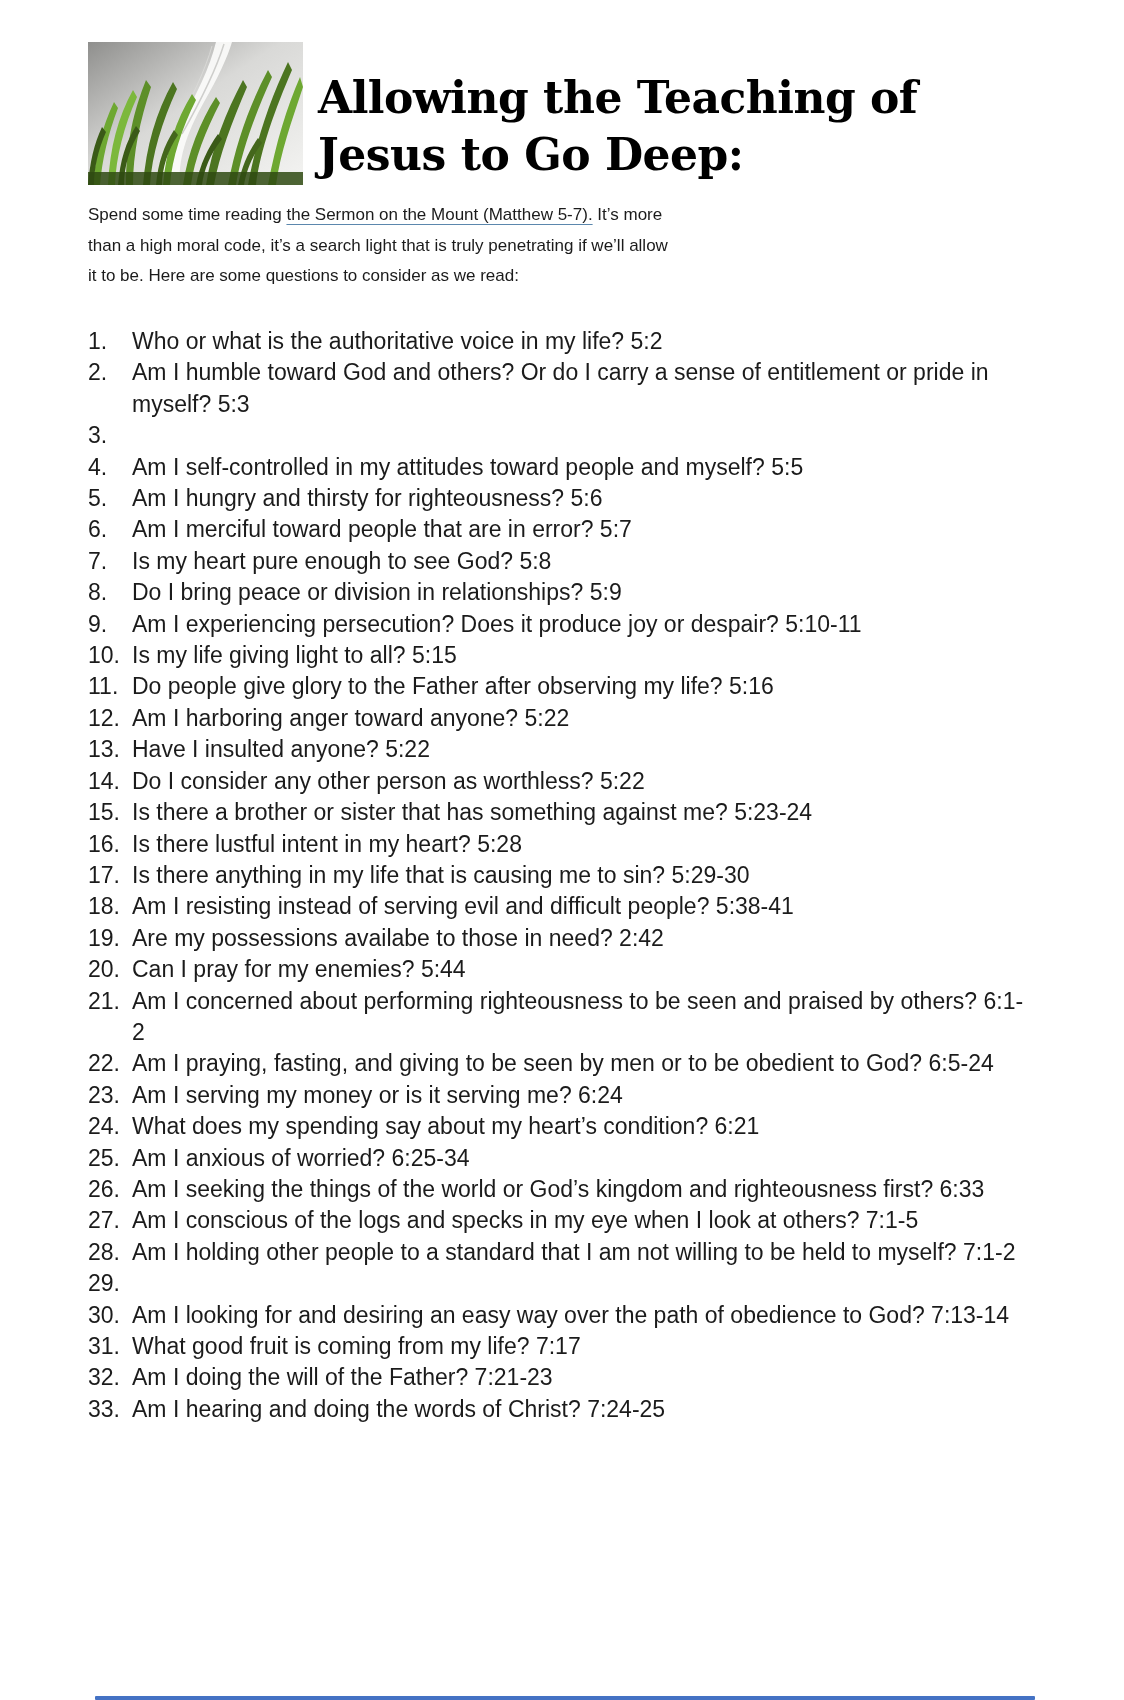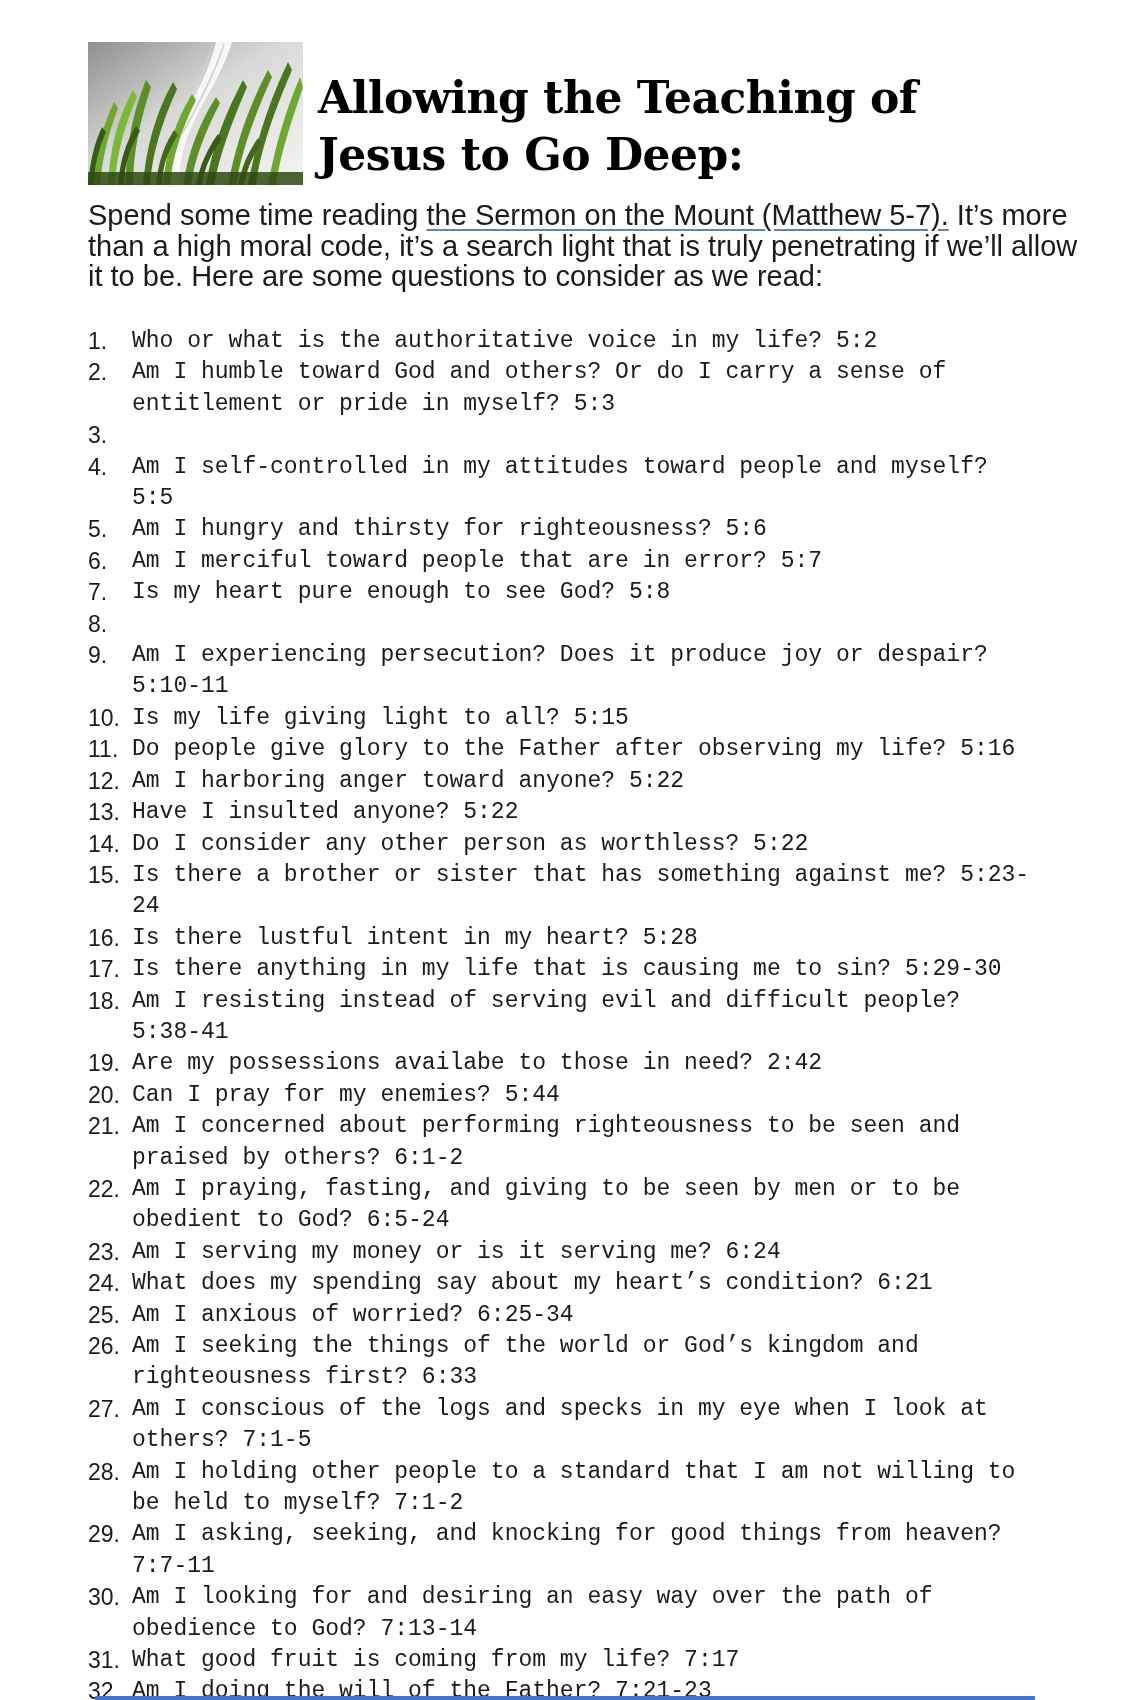--- a/index.html
+++ b/index.html
@@ -20,41 +20,41 @@
     font-family:"DejaVu Serif", serif;
     font-weight:700;
     font-size:44px;
     line-height:57px;
     color:#000000;
     letter-spacing:-0.5px;
     white-space:nowrap;
   }
   .intro{
     position:absolute;left:88px;top:200px;
-    font-size:29px;
+    font-size:17px;
     line-height:30.5px;
     white-space:nowrap;
   }
   .intro .link{
     text-decoration:underline;
     text-decoration-color:#5b87ad;
     text-underline-offset:4px;
     color:#1b1b1b;
     cursor:pointer;
   }
   .q-list{
     position:absolute;left:88px;top:326px;
     font-size:23px;
     line-height:31.4px;
     list-style:none;margin:0;padding:0;
     width:950px;
   }
   .q-item{display:flex;align-items:flex-start;}
   .q-num{flex:0 0 44px;}
-  .q-text{flex:0 1 auto;max-width:900px;font-family:Liberation Mono, monospace;}
+  .q-text{flex:0 1 auto;max-width:900px;}
   .footer-line{
     position:absolute;left:95px;bottom:0;width:940px;height:4px;
     border-radius:1px;
   }
 </style>
 </head>
 <body>
 
 <div class="page">
 
@@ -134,20 +134,21 @@
       <span class="q-text">Am I merciful toward people that are in error? 5:7</span>
     </li>
 
     <li class="q-item">
       <span class="q-num">7.</span>
       <span class="q-text">Is my heart pure enough to see God? 5:8</span>
     </li>
 
     <li class="q-item">
       <span class="q-num">8.</span>
+      <span class="q-text">Do I bring peace or division in relationships? 5:9</span>
     </li>
 
     <li class="q-item">
       <span class="q-num">9.</span>
       <span class="q-text">Am I experiencing persecution? Does it produce joy or despair? 5:10-11</span>
     </li>
 
     <li class="q-item">
       <span class="q-num">10.</span>
       <span class="q-text">Is my life giving light to all? 5:15</span>
@@ -238,21 +239,20 @@
       <span class="q-text">Am I conscious of the logs and specks in my eye when I look at others? 7:1-5</span>
     </li>
 
     <li class="q-item">
       <span class="q-num">28.</span>
       <span class="q-text">Am I holding other people to a standard that I am not willing to be held to myself? 7:1-2</span>
     </li>
 
     <li class="q-item">
       <span class="q-num">29.</span>
-      <span class="q-text">Am I asking, seeking, and knocking for good things from heaven? 7:7-11</span>
     </li>
 
     <li class="q-item">
       <span class="q-num">30.</span>
       <span class="q-text">Am I looking for and desiring an easy way over the path of obedience to God? 7:13-14</span>
     </li>
 
     <li class="q-item">
       <span class="q-num">31.</span>
       <span class="q-text">What good fruit is coming from my life? 7:17</span>

